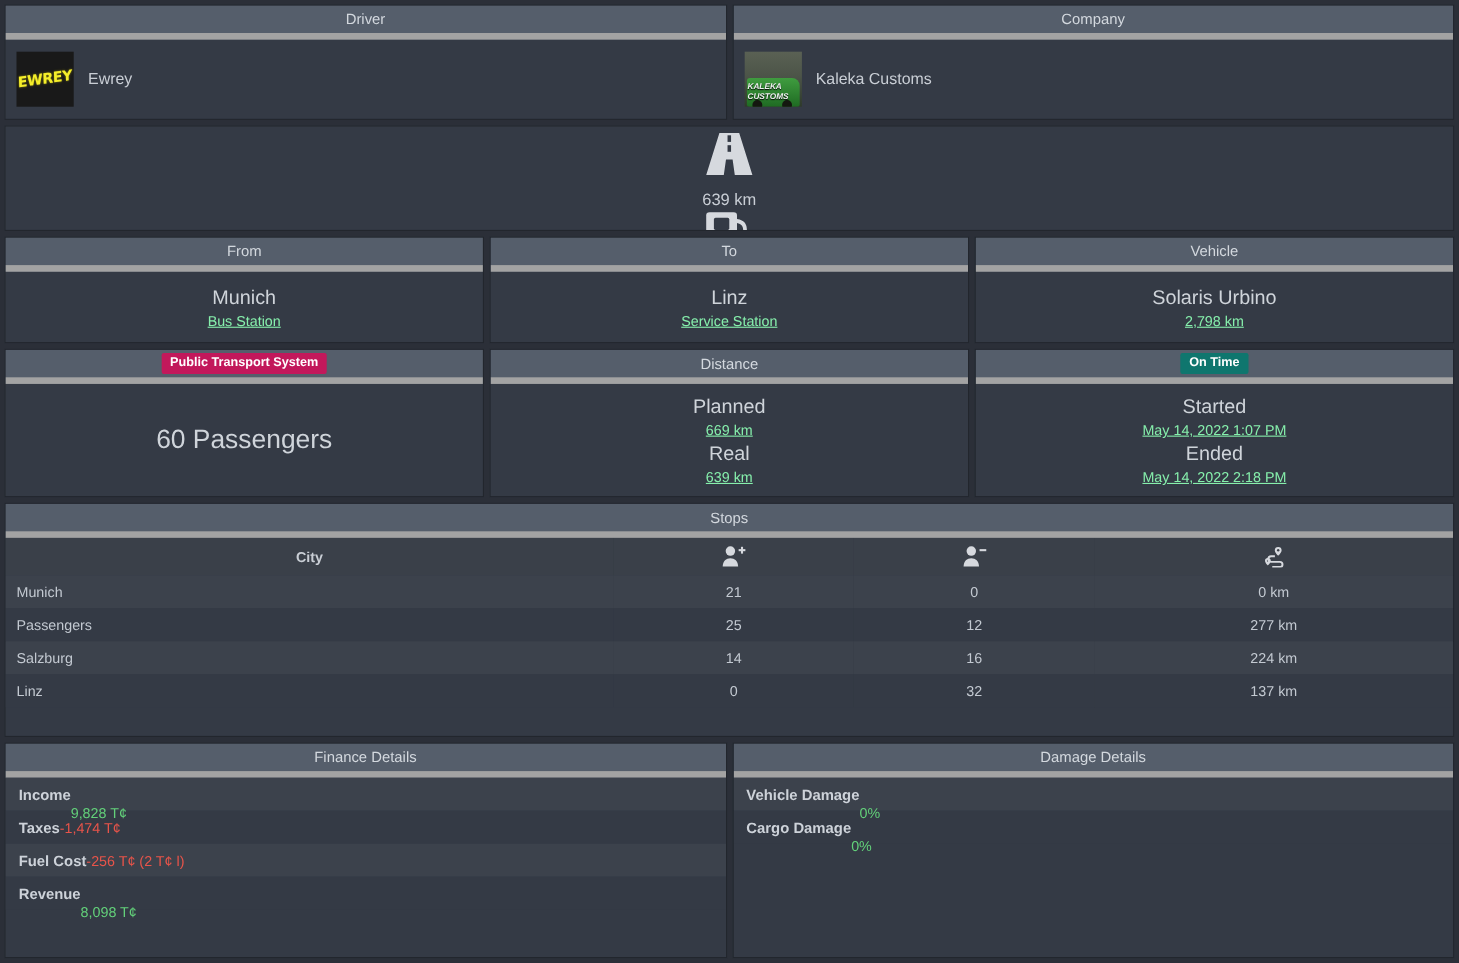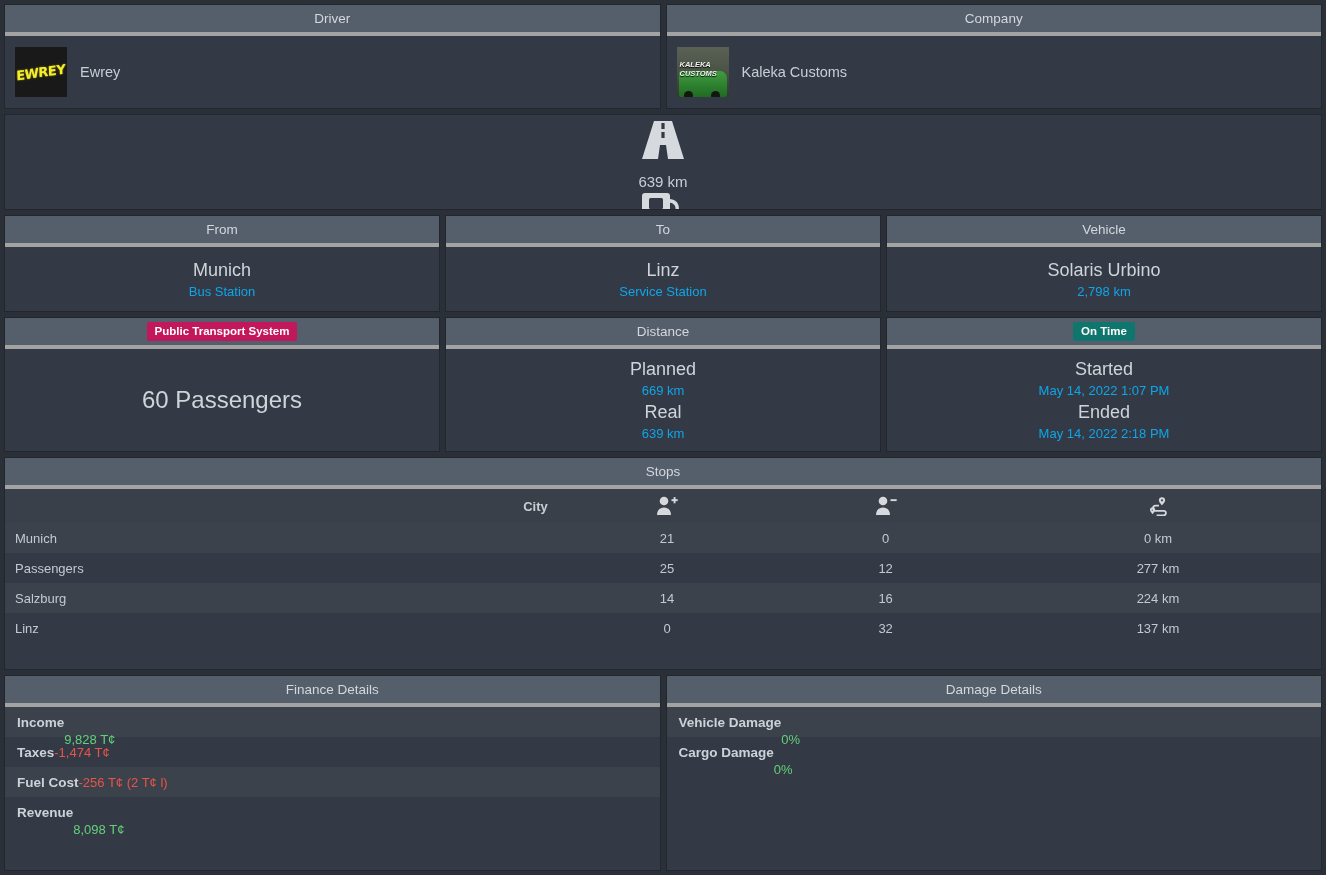--- a/index.html
+++ b/index.html
@@ -14,21 +14,21 @@
 
   
   .panel {
     border: 1px solid #22262d;
     background: #343a45;
     display: flex; flex-direction: column;
     overflow: hidden;
   }
   .panel-head {
     background: #555e6b;
-    border-bottom: 4px solid #a3a3a3;
+    border-bottom: 6px solid #a3a3a3;
     height: 31px;
     display: flex; align-items: center; justify-content: center;
     font-size: 13.5px; color: #d3d8de;
     flex: 0 0 31px;
   }
   .panel-body { flex: 1 1 auto; position: relative; }
 
   
   .row-top { display: flex; gap: 5px; height: 105px; }
   .row-top > .panel { flex: 1 1 0; }
@@ -54,21 +54,21 @@
   }
   .logo-kaleka .truck:before {
     content: ""; position: absolute; left: 5px; bottom: -3px; width: 9px; height: 9px;
     border-radius: 50%; background: #14170f;
   }
   .logo-kaleka .truck:after {
     content: ""; position: absolute; right: 7px; bottom: -3px; width: 9px; height: 9px;
     border-radius: 50%; background: #14170f;
   }
   .logo-kaleka .lbl {
-    position: absolute; left: 3px; top: 13px; right: 2px;
+    position: absolute; left: 3px; top: 27px; right: 2px;
     font-size: 7.5px; font-weight: bold; font-style: italic;
     color: #eef2f0; line-height: 9px; text-align: left;
     text-shadow: 0 1px 1px #000; z-index: 2;
   }
   .entity-name { font-size: 14.5px; color: #c9ced5; }
 
   
   .strip { height: 96px; display: flex; }
   .strip .cell {
     flex: 1 1 0; display: flex; flex-direction: column;
@@ -80,39 +80,39 @@
 
   
   .row3 { display: flex; gap: 5px; height: 97px; }
   .row4 { display: flex; gap: 5px; height: 135px; }
   .row3 > .panel, .row4 > .panel { flex: 1 1 0; }
   .info-body {
     display: flex; flex-direction: column; align-items: center; justify-content: center;
     height: 100%; padding: 4px 6px;
   }
   .info-main { font-size: 18px; color: #cfd4da; line-height: 24px; }
-  .info-sub  { font-size: 13px; color: #0ea5e9; line-height: 19px; }
+  .info-sub  { font-size: 13px; color: #86efac; line-height: 19px; text-decoration: underline; }
   .pax { font-size: 24px; color: #cfd4da; }
 
   .badge {
     display: inline-block; padding: 3px 8px 4px;
     font-size: 11.5px; font-weight: bold; color: #ffffff;
     line-height: 12px; border-radius: 2px;
   }
   .badge-pts { background: #c2185b; }
   .badge-ontime { background: #0f766e; color: #ffffff; }
 
   
   .stops-panel { flex: 0 0 213px; }
   table { width: 100%; border-collapse: collapse; }
   thead th {
     background: #3a4049; height: 34px; font-size: 13px; font-weight: bold;
     color: #c9ced5; text-align: center; padding: 0 10px;
   }
-  thead th.first { text-align: right; width: 42%; }
+  thead th.first { text-align: center; width: 42%; }
   tbody td { height: 30px; font-size: 13px; color: #c3c9d1; text-align: center; padding: 0 10px; }
   tbody td.first { text-align: left; }
   tbody tr:nth-child(odd)  { background: #3c424c; }
   tbody tr:nth-child(even) { background: #343a45; }
   .th-ico { display: flex; align-items: center; justify-content: center; }
 
   
   .row-bottom { display: flex; gap: 5px; flex: 1 1 auto; min-height: 0; }
   .row-bottom > .panel { flex: 1 1 0; }
   .kv-list { padding: 0; }

